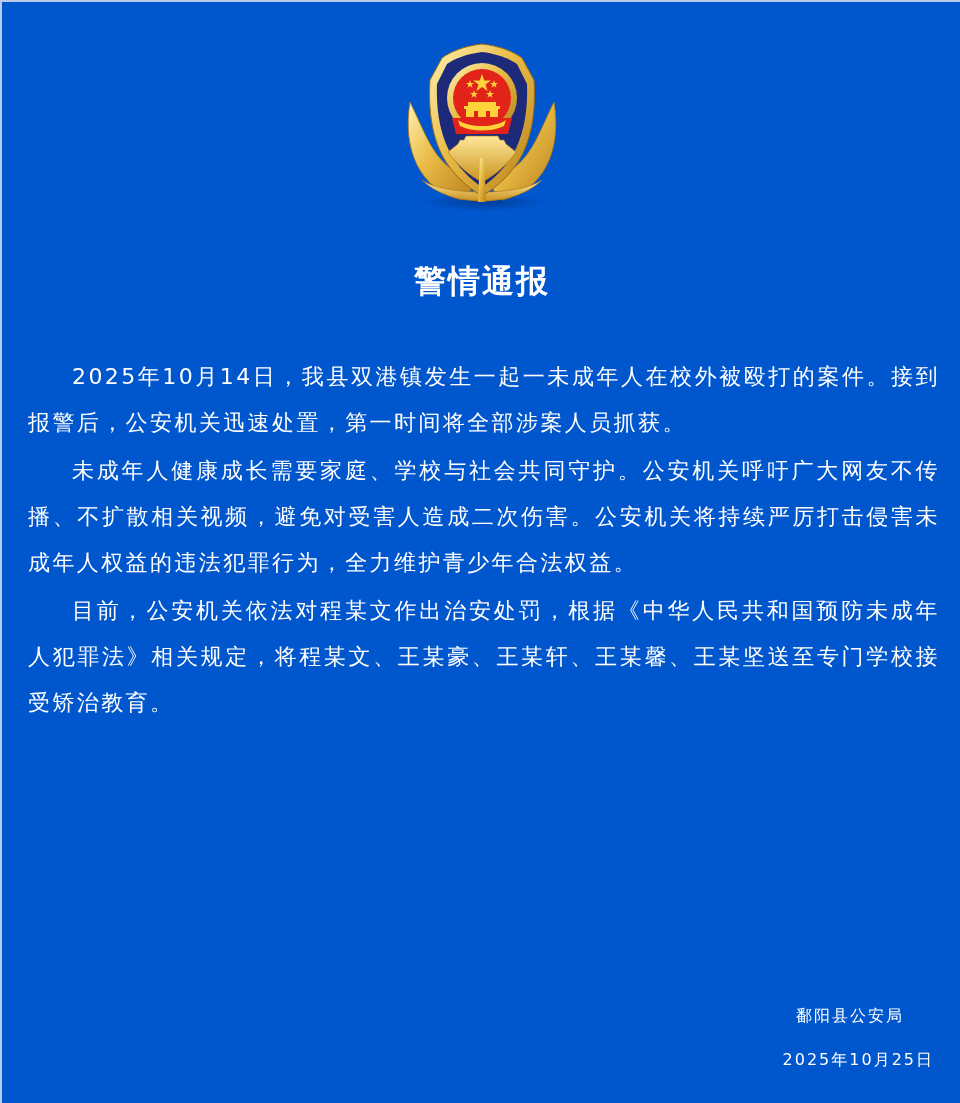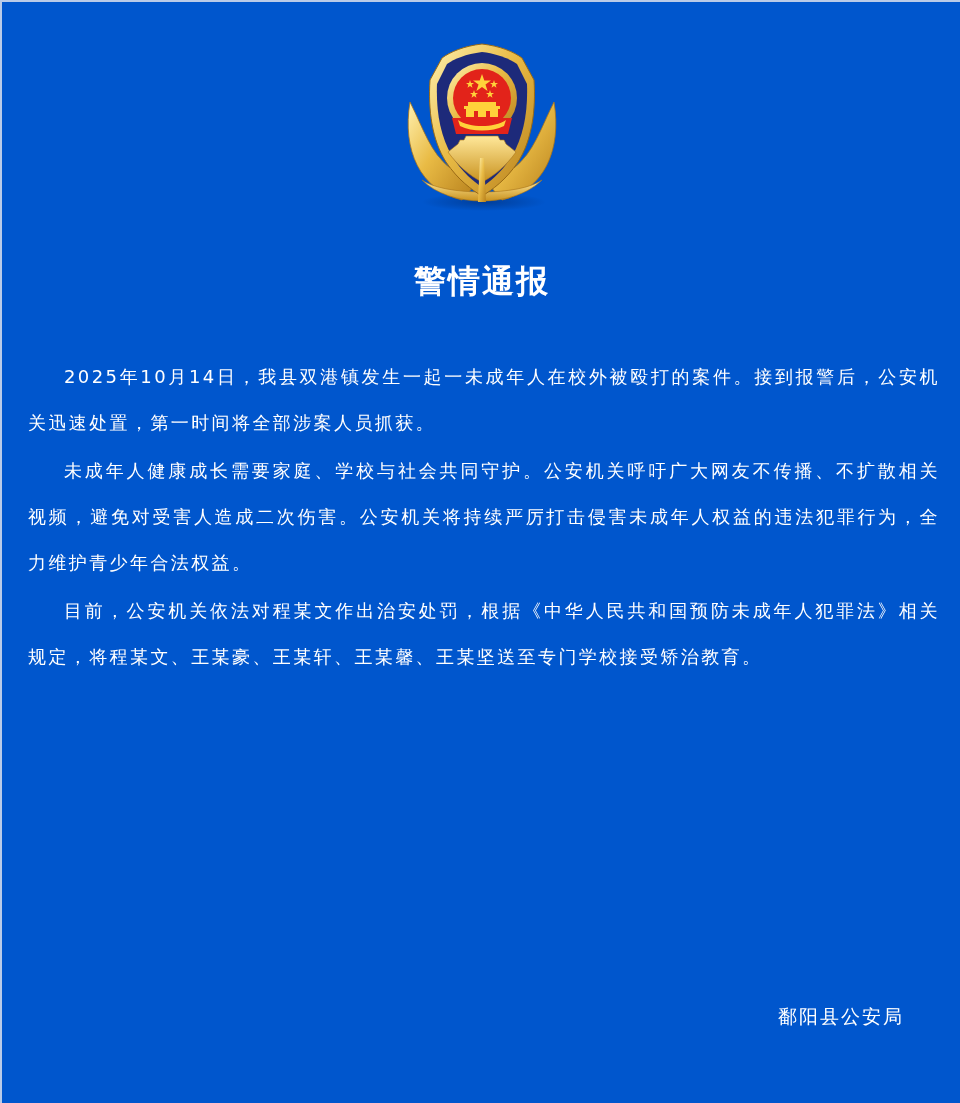--- a/index.html
+++ b/index.html
@@ -42,39 +42,39 @@
       font-size: 32px;
       font-weight: bold;
       letter-spacing: 2px;
       line-height: 46px;
     }
     .body-text {
       position: absolute;
       left: 26px;
       top: 352px;
       width: 912px;
-      font-size: 18px;
+      font-size: 22px;
       line-height: 46px;
       letter-spacing: 2.4px;
       text-align: justify;
       text-justify: inter-character;
     }
     .body-text p {
       margin: 0;
       text-indent: 2em;
     }
     .body-text p + p {
       margin-top: 2px;
     }
     .signature {
       position: absolute;
       right: 26px;
       top: 992px;
       text-align: right;
-      font-size: 19px;
+      font-size: 16px;
       letter-spacing: 2px;
       line-height: 44px;
     }
     .signature .agency {
       padding-right: 30px;
     }
   </style>
 </head>
 <body>
 
@@ -138,15 +138,16 @@
   <div class="title">警情通报</div>
 
   <div class="body-text">
     <p>2025年10月14日，我县双港镇发生一起一未成年人在校外被殴打的案件。接到报警后，公安机关迅速处置，第一时间将全部涉案人员抓获。</p>
     <p>未成年人健康成长需要家庭、学校与社会共同守护。公安机关呼吁广大网友不传播、不扩散相关视频，避免对受害人造成二次伤害。公安机关将持续严厉打击侵害未成年人权益的违法犯罪行为，全力维护青少年合法权益。</p>
     <p>目前，公安机关依法对程某文作出治安处罚，根据《中华人民共和国预防未成年人犯罪法》相关规定，将程某文、王某豪、王某轩、王某馨、王某坚送至专门学校接受矫治教育。</p>
   </div>
 
   <div class="signature">
     <div class="agency">鄱阳县公安局</div>
+    <div class="date">2025年10月25日</div>
   </div>
 
 </div>
 
 </body></html>

